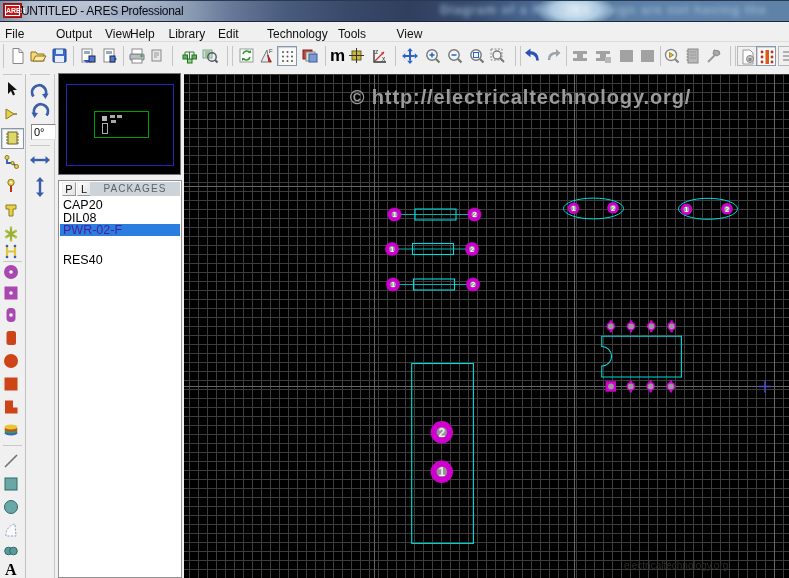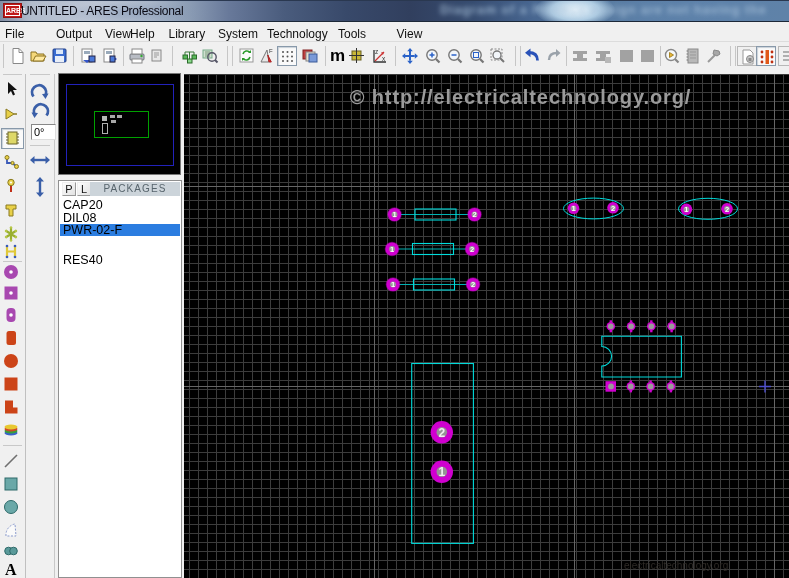--- a/index.html
+++ b/index.html
@@ -50,21 +50,21 @@
 <div class="abs" id="aresico">
     <div>ARES</div>
   </div>
 <div class="abs" id="ttext">UNTITLED - ARES Professional</div>
 <div class="abs" id="menubar">
 <span class="mi" style="left:5px">File</span>
 <span class="mi" style="left:56px">Output</span>
 <span class="mi" style="left:105px">View</span>
 <span class="mi" style="left:130px">Help</span>
 <span class="mi" style="left:168.5px">Library</span>
-<span class="mi" style="left:218px">System</span>
+<span class="mi" style="left:218px">Edit</span>
 <span class="mi" style="left:267px">Technology</span>
 <span class="mi" style="left:338px">Tools</span>
 <span class="mi" style="left:396.5px">View</span>
 </div>
 <div class="abs" id="toolbar">
 <div class="tsep" style="left:3px;height:24px;top:2px"></div>
 <div class="tbtn" style="left:8px">
       <svg width="18" height="18">
         <path d="M4 1.5h6l4 4v11H4z" fill="#fff" stroke="#888"></path>
         <path d="M10 1.5v4h4" fill="none" stroke="#888"></path>
@@ -485,21 +485,21 @@
 <div style="position:absolute;left:52px;top:46px;width:5px;height:3px;background:#a8a8a8"></div>
 <div style="position:absolute;left:43px;top:49px;width:4px;height:9px;border:1px solid #b0b0b0"></div>
 </div>
 <div class="abs" id="pkgpanel">
 <div class="plbtn" style="left:3px">P</div>
 <div class="plbtn" style="left:18px">L</div>
 <div id="pkghdr">PACKAGES</div>
 <div id="psel"></div>
 <div class="pitem" style="top:17px">CAP20</div>
 <div class="pitem" style="top:29.5px">DIL08</div>
-<div class="pitem" style="top:42px;color:#000000">PWR-02-F</div>
+<div class="pitem" style="top:42px;color:#4c1d95">PWR-02-F</div>
 <div class="pitem" style="top:72px">RES40</div>
 </div>
 <div class="abs" id="canvas">
 <svg width="605" height="504" viewBox="0 0 605 504">
 <defs>
 <pattern id="grid" width="9" height="9" patternUnits="userSpaceOnUse" x="5" y="0">
 <path d="M0 .5H9M.5 0V9" stroke="#3c3c3c" stroke-width="1" fill="none"></path>
 </pattern>
 <g id="pad" stroke="none">
 <circle r="6.6" fill="#cf00cf"></circle>

